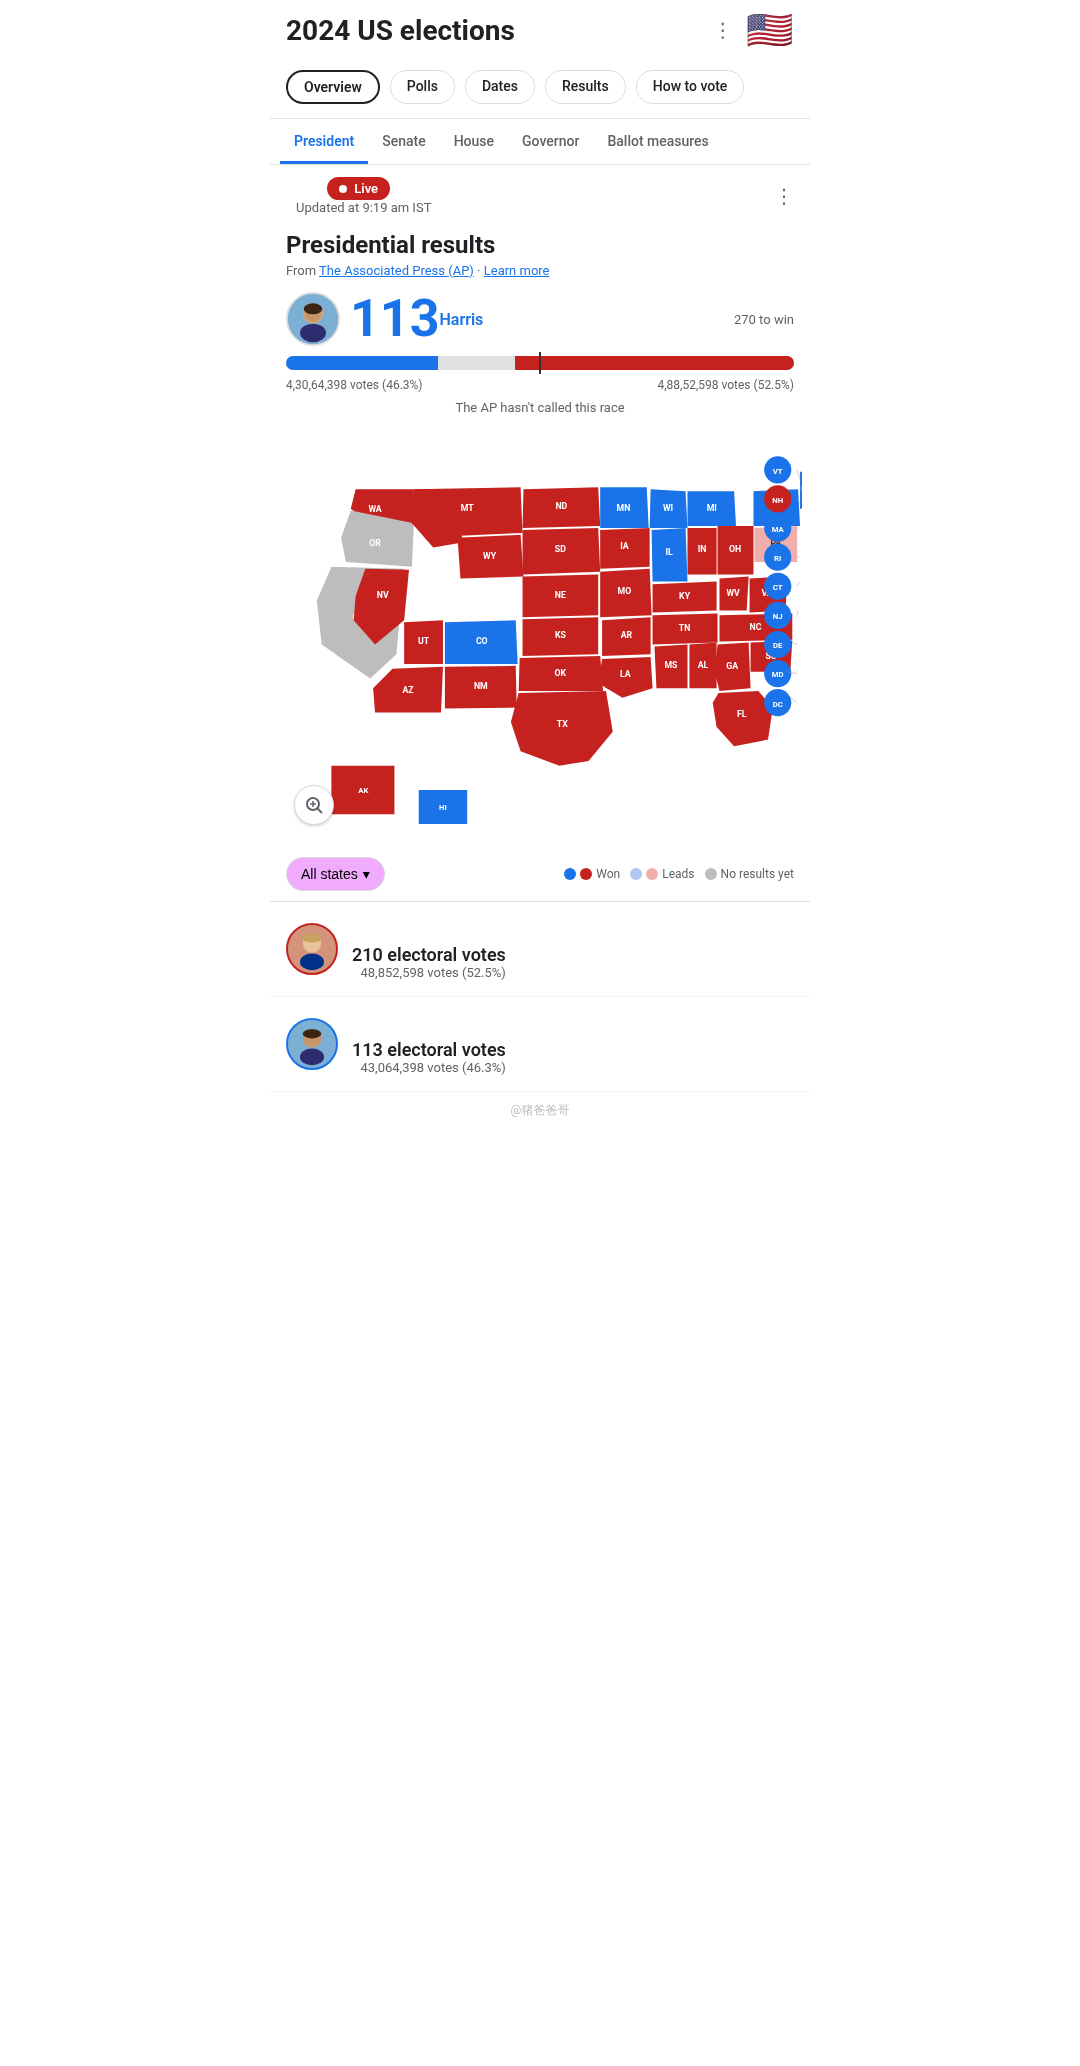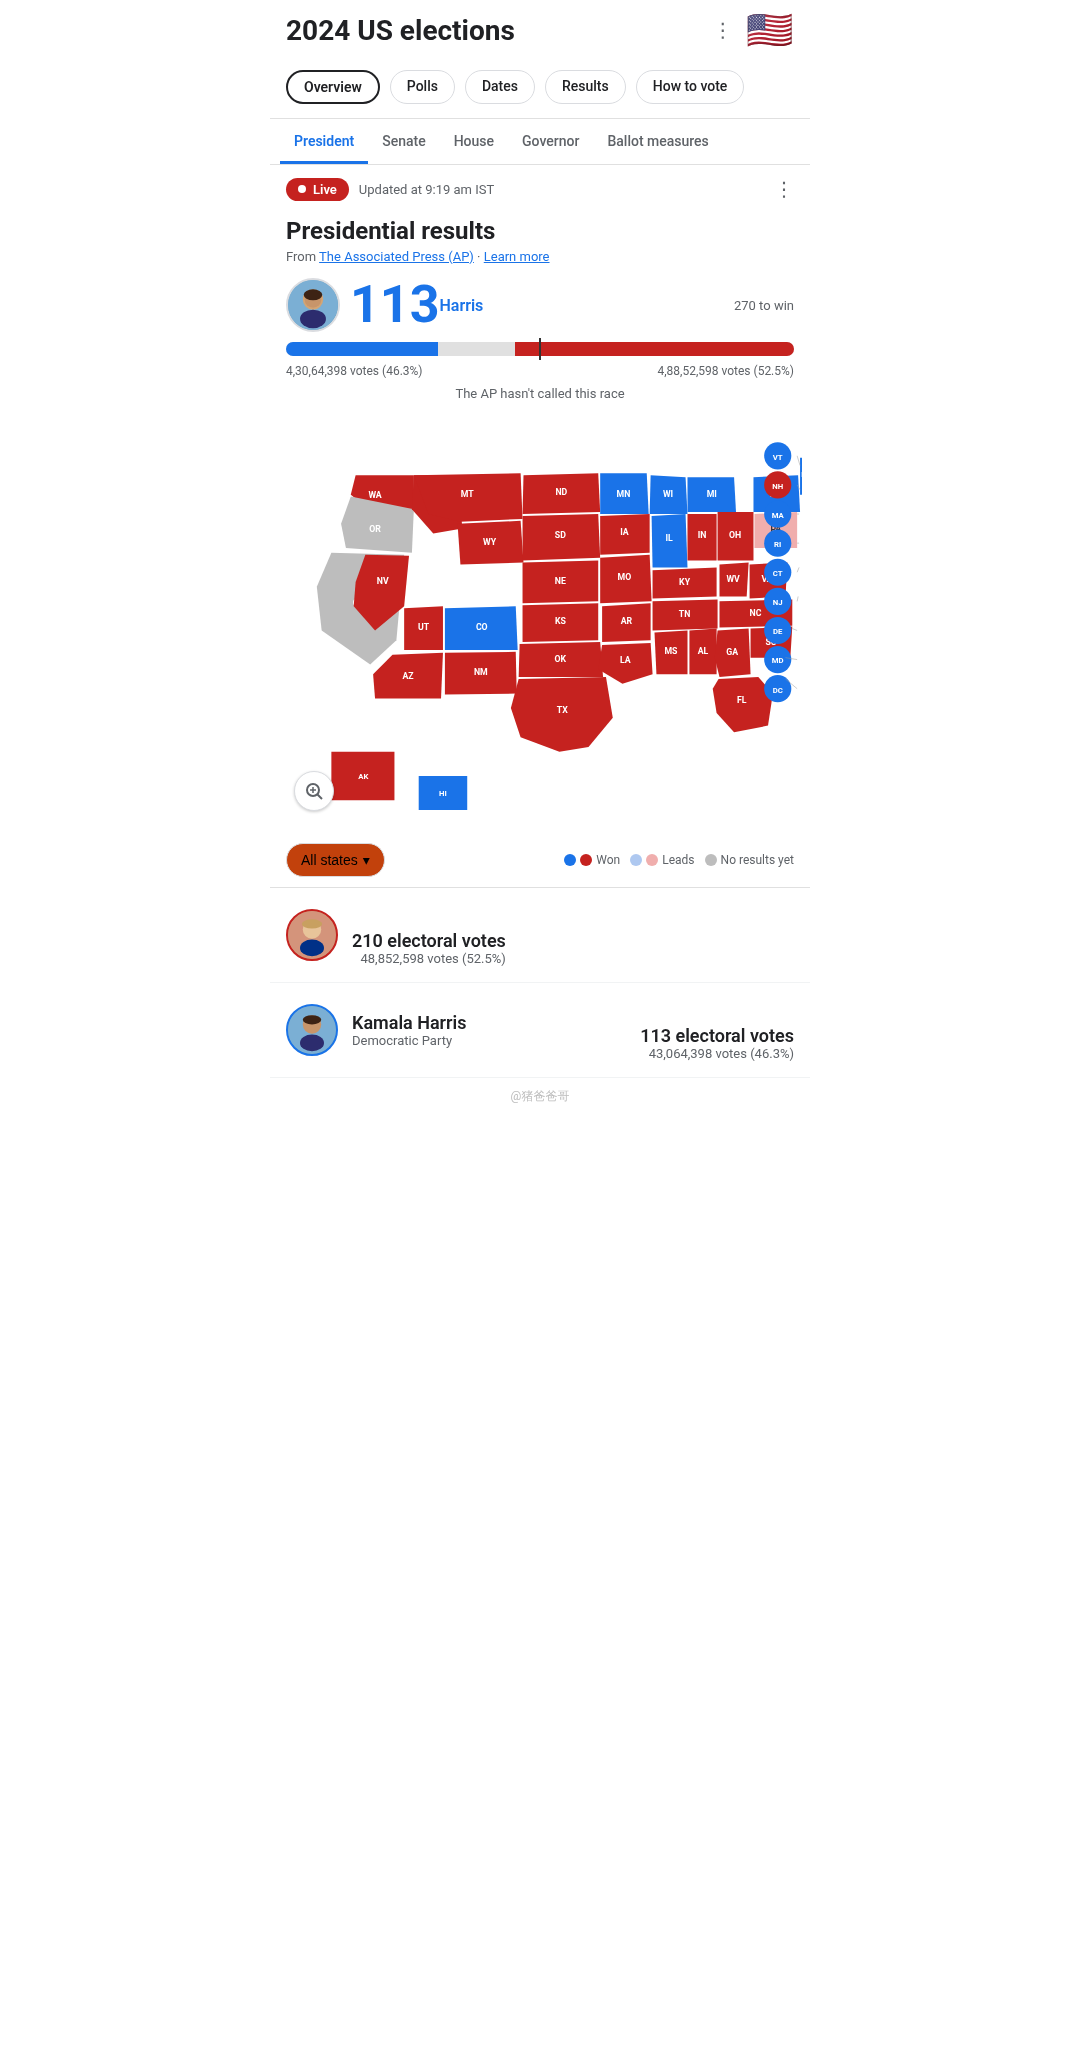--- a/index.html
+++ b/index.html
@@ -108,21 +108,21 @@
       width: 8px; height: 8px;
       background: #fff;
       border-radius: 50%;
       display: inline-block;
     }
     .updated-text {
       font-size: 13px;
       color: #5f6368;
       margin-left: 10px;
     }
-    .live-left { display: flex; align-items: center; }
+    .live-left { display: flex; align-items: center; flex-direction: column; }
     .section-title {
       font-size: 24px;
       font-weight: 700;
       padding: 8px 16px 4px;
     }
     .source-line {
       font-size: 13px;
       color: #5f6368;
       padding: 0 16px 14px;
     }
@@ -257,21 +257,21 @@
       align-items: center;
       padding: 14px 16px 10px;
       gap: 8px;
       justify-content: space-between;
     }
     .all-states-btn {
       border: 1px solid #dadce0;
       border-radius: 20px;
       padding: 8px 14px;
       font-size: 14px;
-      background: #c2410c;
+      background: #f0abfc;
       cursor: pointer;
       display: flex; align-items: center; gap: 5px;
     }
     .legend-items {
       display: flex;
       align-items: center;
       gap: 10px;
       flex-wrap: wrap;
       font-size: 12px;
       color: #5f6368;
@@ -621,23 +621,19 @@
 
 <div class="candidate-result-row">
   <div class="candidate-result-avatar" style="border-color:#1a73e8; background: linear-gradient(135deg,#7bafd4,#5a9abf);">
     <svg width="52" height="52" viewBox="0 0 52 52">
       <circle cx="26" cy="26" r="26" fill="#7bafd4"></circle>
       <circle cx="26" cy="20" r="10" fill="#c8956a"></circle>
       <ellipse cx="26" cy="40" rx="13" ry="9" fill="#2c2c6e"></ellipse>
       <ellipse cx="26" cy="15" rx="10" ry="5" fill="#3d2314"></ellipse>
     </svg>
   </div>
-  <div class="candidate-result-info">
-    <div class="candidate-result-name">Kamala Harris</div>
-    <div class="candidate-result-party">Democratic Party</div>
-  </div>
   <div class="candidate-result-votes">
     <div class="electoral-votes">113 electoral votes</div>
     <div class="popular-votes">43,064,398 votes (46.3%)</div>
   </div>
 </div>
 
 <div class="watermark">@猪爸爸哥</div>
 
 </body></html>

